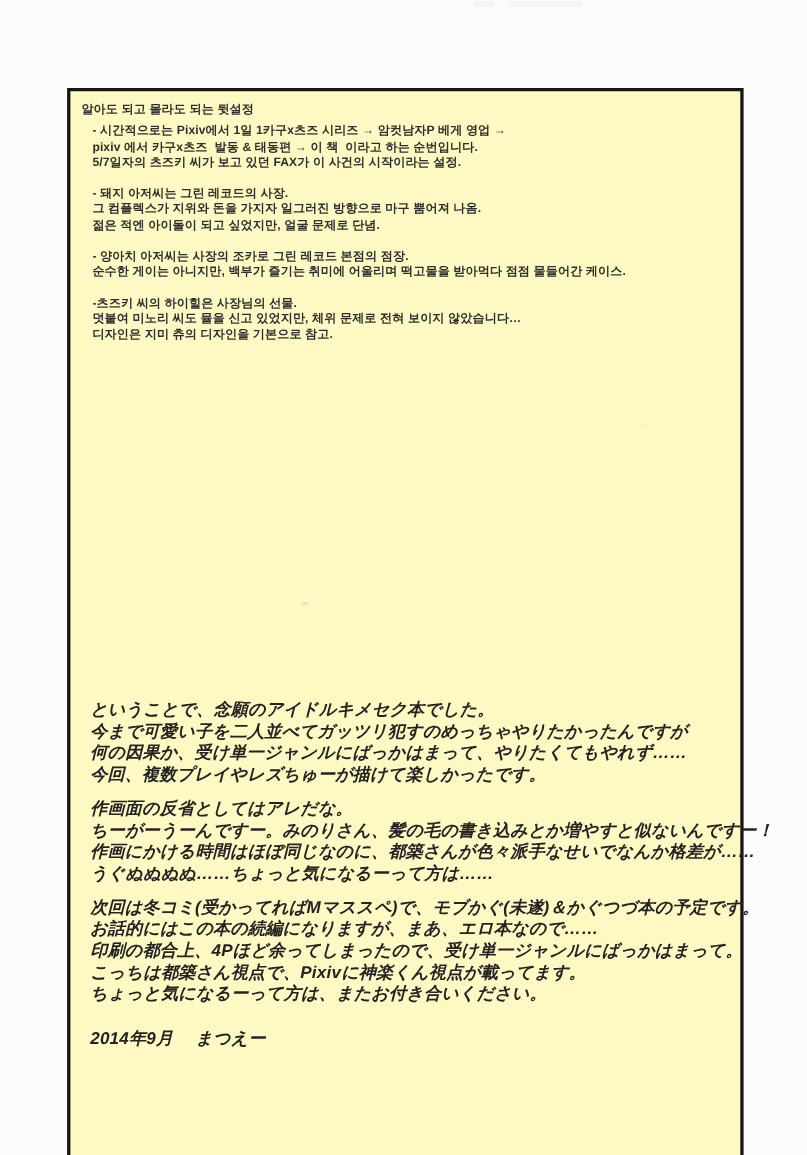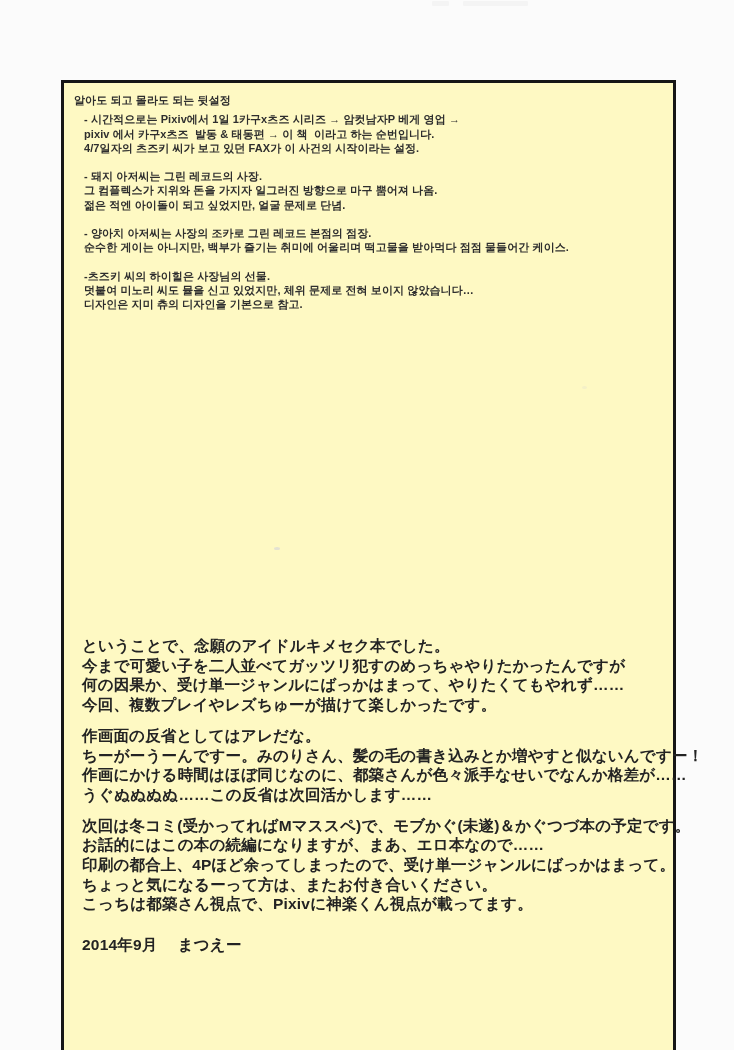--- a/index.html
+++ b/index.html
@@ -65,41 +65,42 @@
   .ja {
     position: absolute;
     left: 18px;
     top: 553px;
     width: 590px;
     color: #232323;
     font-size: 15.5px;
     line-height: 19.7px;
     font-weight: 600;
     letter-spacing: 0.2px;
+    font-style: italic;
   }
   .ja .para { margin: 0 0 11px 0; }
   .ja .signature { margin-top: 21px; }
 </style>
 </head>
 <body>
 
 <div class="page">
 
   <div class="smudge s1"></div>
   <div class="smudge s2"></div>
 
   <div class="frame">
 
     <div class="ko">
       <div class="ko-title line">알아도 되고 몰라도 되는 뒷설정</div>
 
       <div class="para">
         <div class="line">- 시간적으로는 Pixiv에서 1일 1카구x츠즈 시리즈 → 암컷남자P 베게 영업 →</div>
         <div class="line">pixiv 에서 카구x츠즈  발동 &amp; 태동편 → 이 책  이라고 하는 순번입니다.</div>
-        <div class="line">4/7일자의 츠즈키 씨가 보고 있던 FAX가 이 사건의 시작이라는 설정.</div>
+        <div class="line">5/7일자의 츠즈키 씨가 보고 있던 FAX가 이 사건의 시작이라는 설정.</div>
       </div>
 
       <div class="para">
         <div class="line">- 돼지 아저씨는 그린 레코드의 사장.</div>
         <div class="line">그 컴플렉스가 지위와 돈을 가지자 일그러진 방향으로 마구 뿜어져 나옴.</div>
         <div class="line">젊은 적엔 아이돌이 되고 싶었지만, 얼굴 문제로 단념.</div>
       </div>
 
       <div class="para">
         <div class="line">- 양아치 아저씨는 사장의 조카로 그린 레코드 본점의 점장.</div>
@@ -119,29 +120,29 @@
         <div class="line">ということで、念願のアイドルキメセク本でした。</div>
         <div class="line">今まで可愛い子を二人並べてガッツリ犯すのめっちゃやりたかったんですが</div>
         <div class="line">何の因果か、受け単一ジャンルにばっかはまって、やりたくてもやれず……</div>
         <div class="line">今回、複数プレイやレズちゅーが描けて楽しかったです。</div>
       </div>
 
       <div class="para">
         <div class="line">作画面の反省としてはアレだな。</div>
         <div class="line">ちーがーうーんですー。みのりさん、髪の毛の書き込みとか増やすと似ないんですー！</div>
         <div class="line">作画にかける時間はほぼ同じなのに、都築さんが色々派手なせいでなんか格差が……</div>
-        <div class="line">うぐぬぬぬぬ……この反省は次回活かします……</div>
+        <div class="line">うぐぬぬぬぬ……ちょっと気になるーって方は……</div>
       </div>
 
       <div class="para">
         <div class="line">次回は冬コミ(受かってればMマススペ)で、モブかぐ(未遂)＆かぐつづ本の予定です。</div>
         <div class="line">お話的にはこの本の続編になりますが、まあ、エロ本なので……</div>
         <div class="line">印刷の都合上、4Pほど余ってしまったので、受け単一ジャンルにばっかはまって。</div>
+        <div class="line">こっちは都築さん視点で、Pixivに神楽くん視点が載ってます。</div>
         <div class="line">ちょっと気になるーって方は、またお付き合いください。</div>
-        <div class="line">こっちは都築さん視点で、Pixivに神楽くん視点が載ってます。</div>
       </div>
 
       <div class="signature line">2014年9月　 まつえー</div>
     </div>
 
   </div>
 
   <div class="speck p1"></div>
   <div class="speck p2"></div>
 

